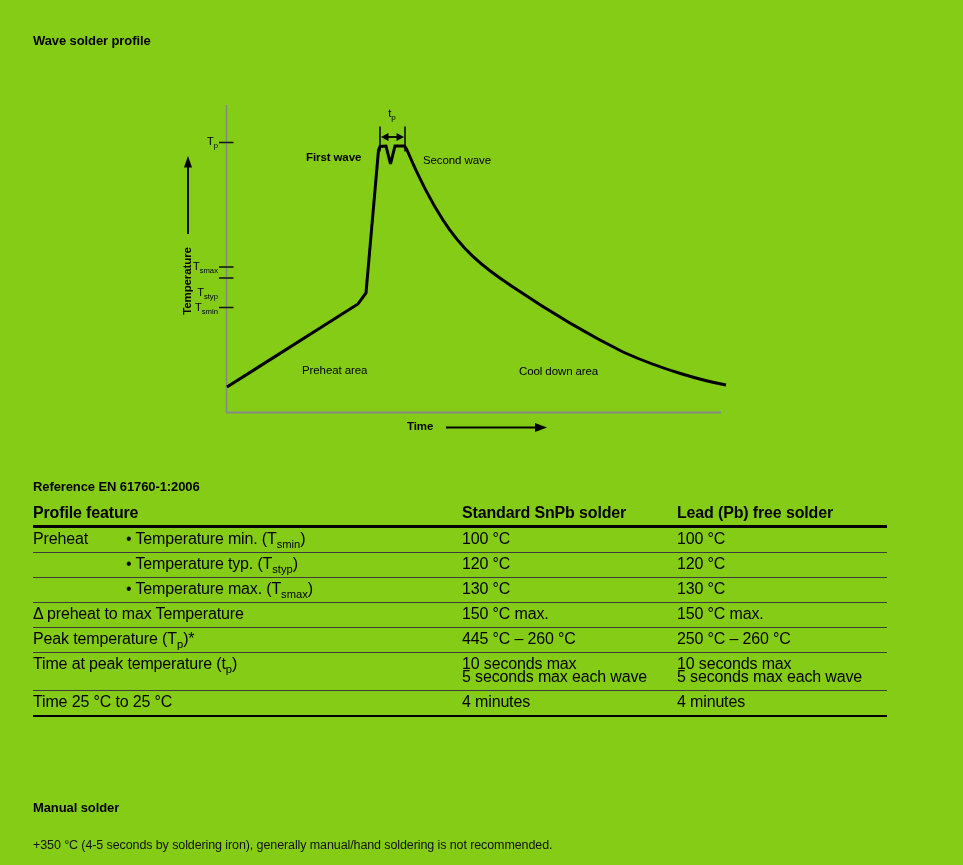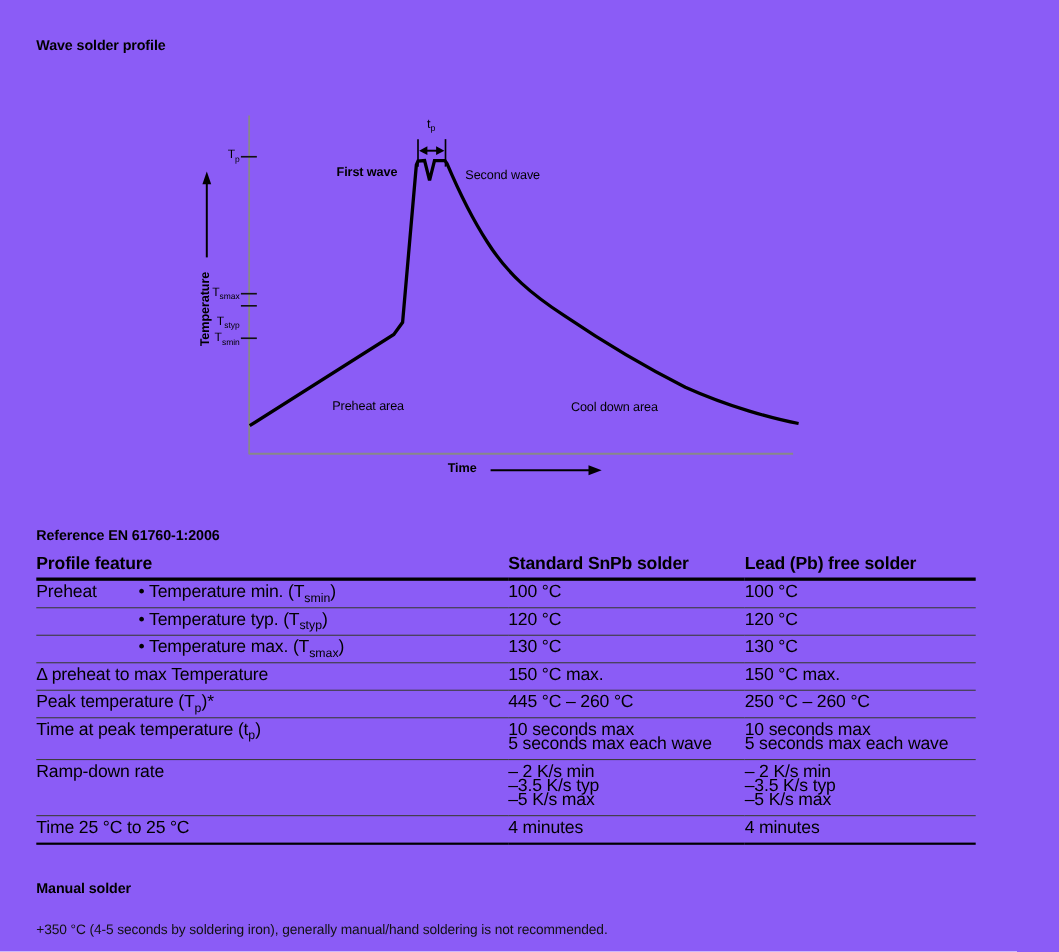--- a/index.html
+++ b/index.html
@@ -1,21 +1,21 @@
 <!DOCTYPE html>
 <html><head>
 <meta charset="utf-8">
 <style>
   * { margin: 0; padding: 0; box-sizing: border-box; }
   html, body { background: #fff; }
   .page {
     position: relative;
     width: 963px;
     height: 865px;
-    background: #8b5cf6;
+    background: #84cc16;
     font-family: "Liberation Sans", sans-serif;
     color: #111;
     overflow: hidden;
   }
   .heading {
     position: absolute;
     font-size: 13px;
     font-weight: bold;
     letter-spacing: -0.1px;
     color: #000;
@@ -197,29 +197,20 @@
       </tr>
       <tr>
         <td>
             <div class="feat">
               <span>Time at peak temperature (t<sub>p</sub>)</span>
             </div>
           </td>
         <td>10 seconds max<br>5 seconds max each wave</td>
         <td>10 seconds max<br>5 seconds max each wave</td>
       </tr>
-      <tr>
-        <td>
-            <div class="feat">
-              <span>Ramp-down rate</span>
-            </div>
-          </td>
-        <td>– 2 K/s min<br>–3.5 K/s typ<br>–5 K/s max</td>
-        <td>– 2 K/s min<br>–3.5 K/s typ<br>–5 K/s max</td>
-      </tr>
       <tr class="last">
         <td>
             <div class="feat">
               <span>Time 25 °C to 25 °C</span>
             </div>
           </td>
         <td>4 minutes</td>
         <td>4 minutes</td>
       </tr>
     </tbody>

